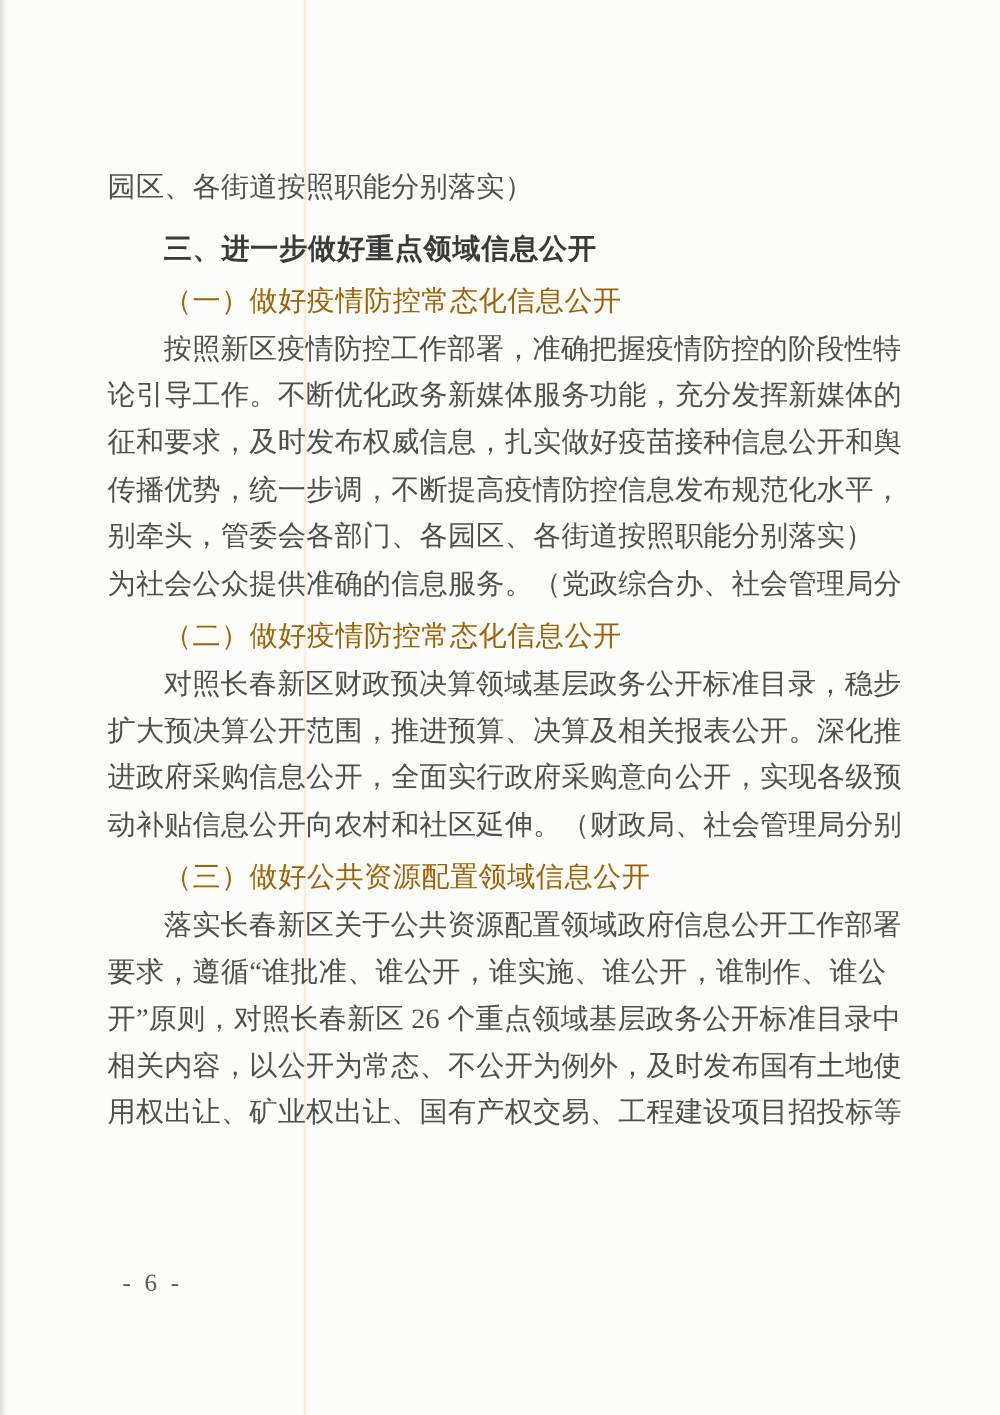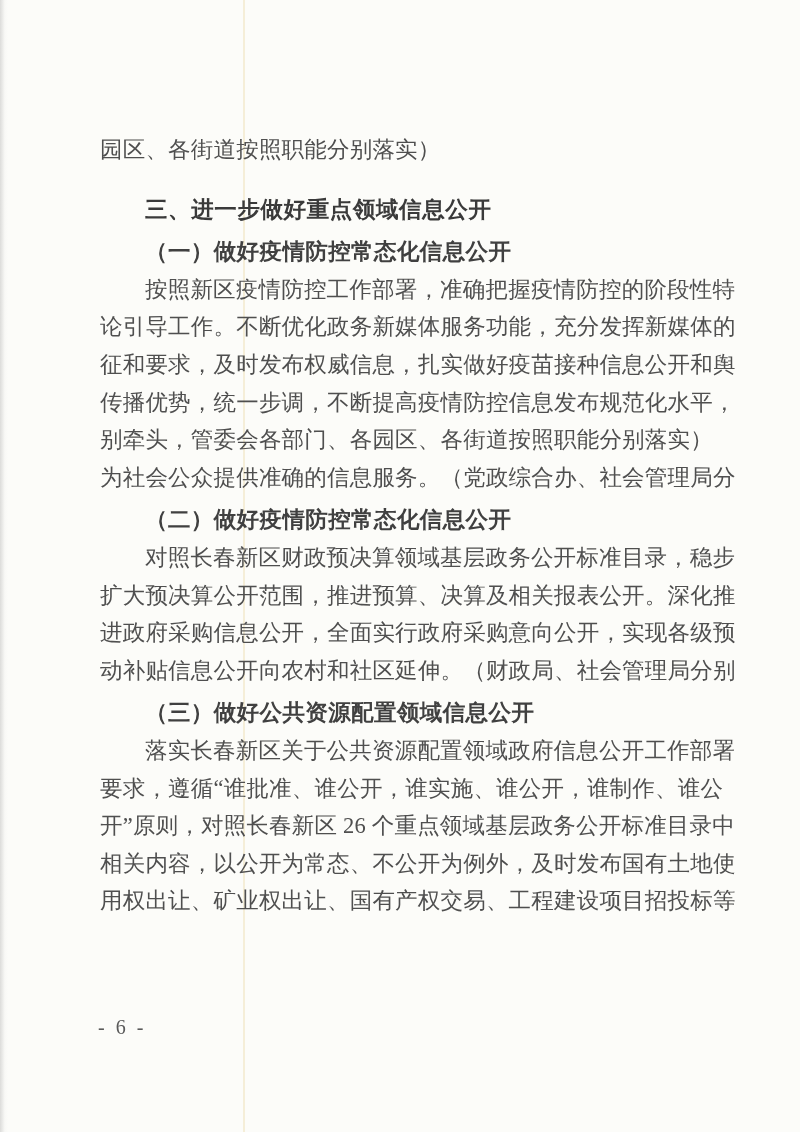--- a/index.html
+++ b/index.html
@@ -31,45 +31,45 @@
   }
   .fold-line {
     position: absolute;
     left: 243px; top: 0;
     width: 2px; height: 1132px;
     background: var(--fold);
     opacity: 0.55;
   }
   .content {
     position: absolute;
-    left: 100px; top: 131px;
+    left: 86px; top: 131px;
     width: 618px;
     color: var(--text);
     font-size: 22.5px;
   }
   .line {
     height: 37.6px;
     line-height: 37.6px;
     white-space: nowrap;
     letter-spacing: 0.2px;
   }
   .indent { text-indent: 2em; }
   .heading {
     font-family: "Liberation Sans", "DejaVu Sans", sans-serif;
     font-weight: 700;
     color: var(--heading);
     text-indent: 2em;
-    margin-top: 22px;
+    margin-top: 11px;
     letter-spacing: 0.6px;
   }
   .subheading {
     text-indent: 2em;
     margin-top: 5px;
-    color: #404040;
-    font-weight: 700;
+    color: #a16207;
+    font-weight: 400;
     letter-spacing: 0.4px;
   }
   .pagenum {
     position: absolute;
     left: 98px; top: 1016px;
     font-size: 20px;
     color: var(--pagenum);
     letter-spacing: 3px;
   }
 </style>

